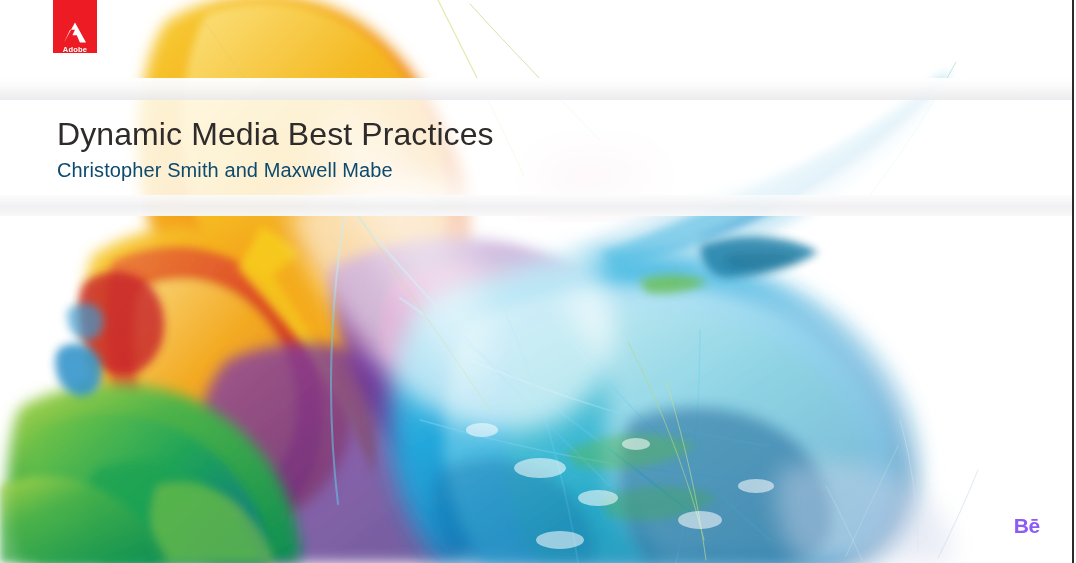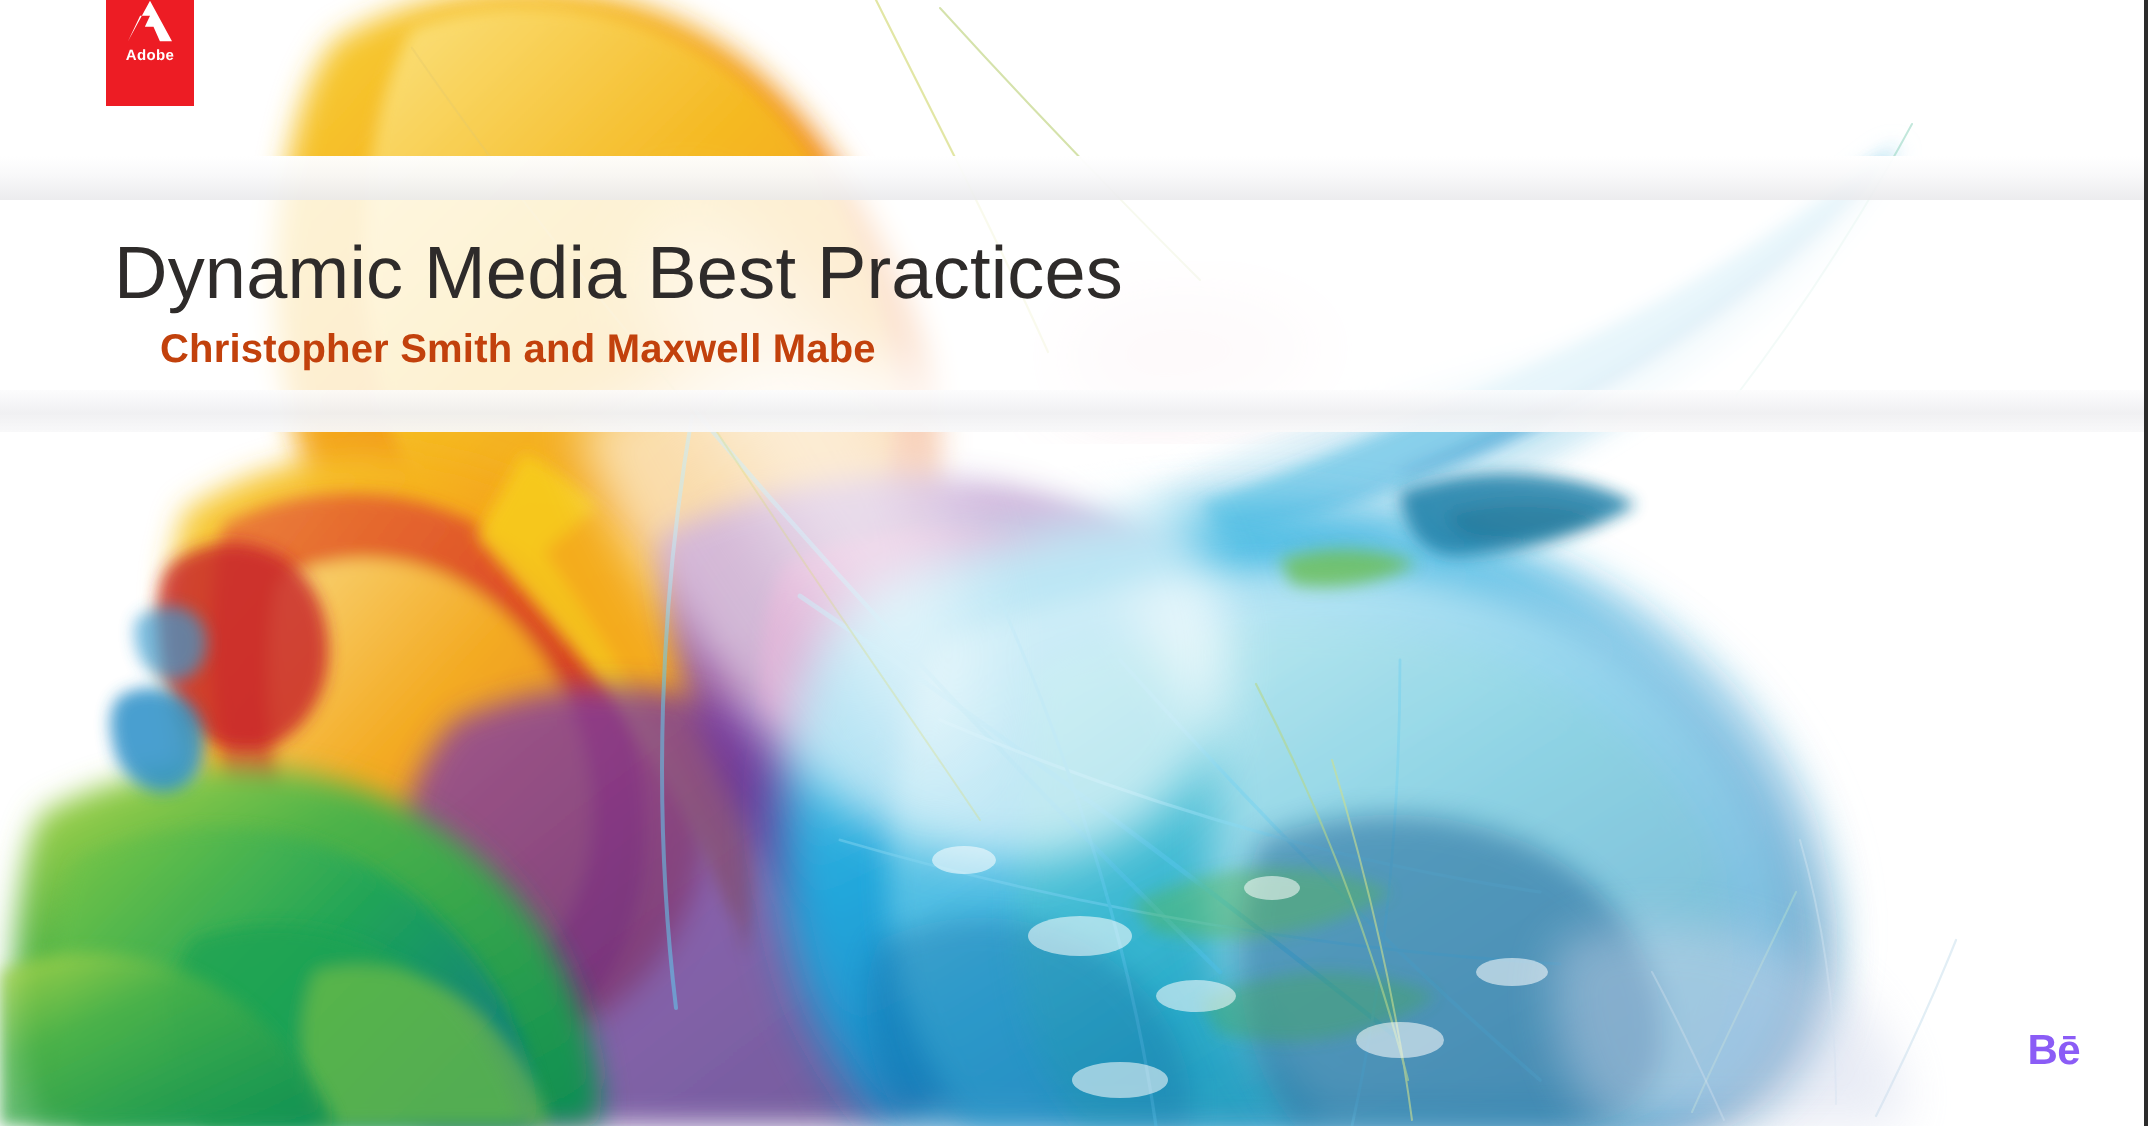--- a/index.html
+++ b/index.html
@@ -85,54 +85,53 @@
       rgba(248,248,249,.95) 100%);
   }
 
   
   #adobe-logo {
     position:absolute; left:53px; top:0;
     width:44px; height:53px;
     background:#ed1c24;
     z-index:40;
     display:flex; flex-direction:column;
-    align-items:center; justify-content:flex-start;
+    align-items:center; justify-content:flex-end;
   }
   #adobe-logo .glyph { width:22px; height:21px; display:block; }
   #adobe-logo .wordmark {
     color:#ffffff;
     font-size:7.5px;
     font-weight:bold;
     letter-spacing:.2px;
     line-height:1;
     margin-top:3px;
   }
 
   
   #title-block {
     position:absolute; left:57px; top:118px;
     z-index:30;
   }
   #slide-title {
-    font-size:37px;
+    font-size:32px;
     font-weight:300;
     color:#2e2b2a;
     line-height:1.05;
     letter-spacing:.1px;
     white-space:nowrap;
   }
   #slide-subtitle {
     margin-top:7px;
     font-size:20px;
-    font-weight:700;
-    color:#c2410c;
+    font-weight:400;
+    color:#0c4a6e;
     line-height:1.1;
     letter-spacing:.1px;
     white-space:nowrap;
-    margin-left:23px;
   }
 
   
   #credit {
     position:absolute; right:36px; bottom:27px;
     z-index:40;
     text-align:right;
   }
   #behance-mark {
     font-size:21px;

